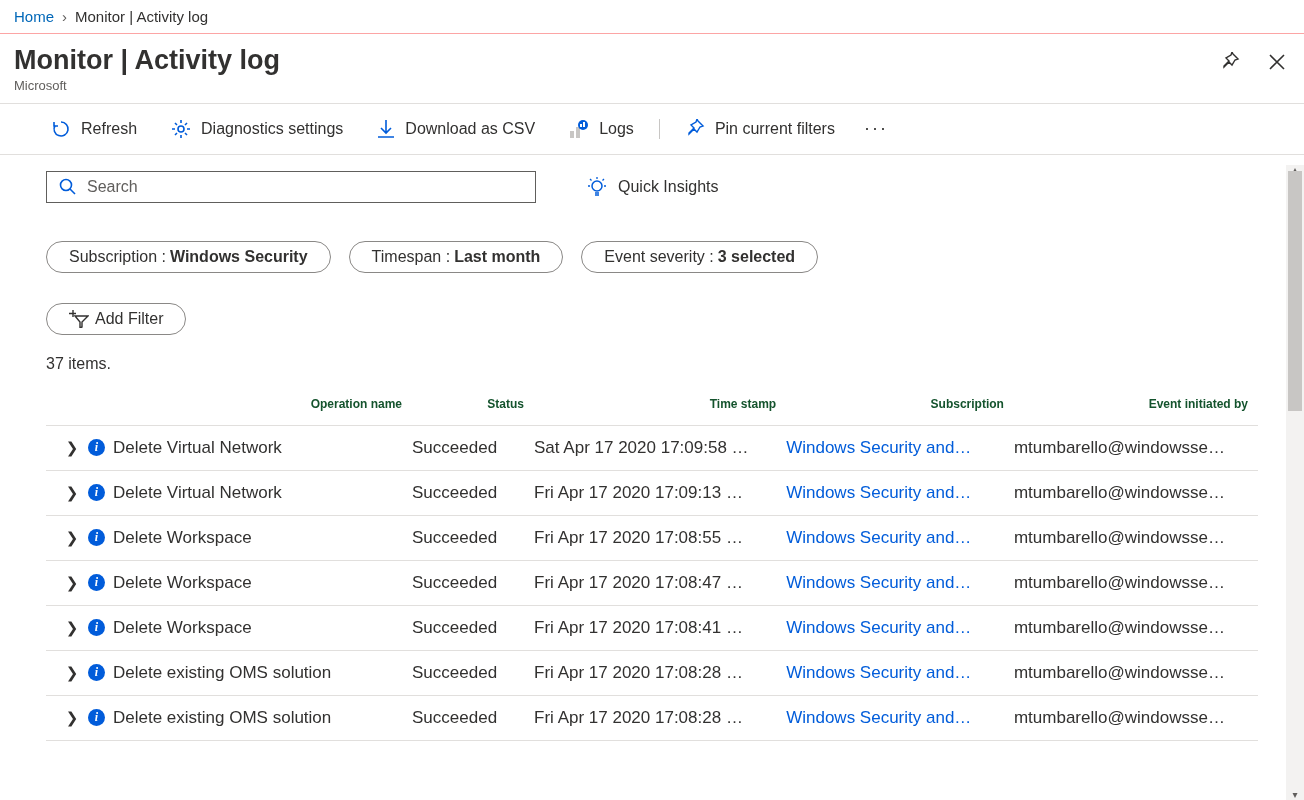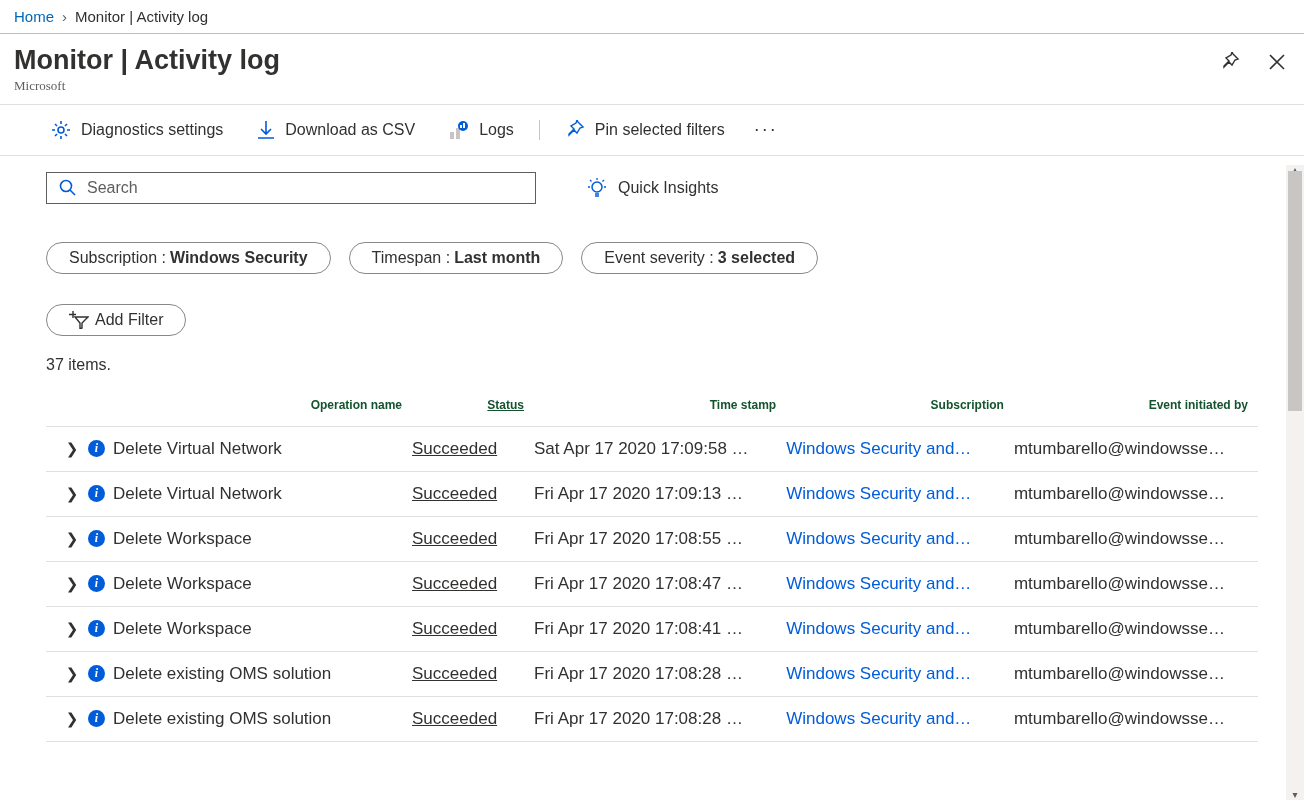--- a/index.html
+++ b/index.html
@@ -33,21 +33,20 @@
   .page-title {
     font-size: 27px;
     font-weight: 600;
     color: #323130;
     line-height: 1.1;
   }
   .page-subtitle {
     font-size: 13px;
     color: #605e5c;
     margin-top: 2px;
-    font-family: Liberation Serif, serif;
   }
   .header-actions {
     display: flex;
     gap: 20px;
     padding-top: 2px;
   }
   .header-actions button {
     background: none;
     border: none;
     cursor: pointer;
@@ -167,21 +166,21 @@
   .table td {
     padding: 12px 10px 12px 0;
     border-bottom: 1px solid #e1dfdd;
     font-size: 17px;
     color: #323130;
     white-space: nowrap;
     overflow: hidden;
     text-overflow: ellipsis;
   }
   .col-op { width: 360px; max-width:360px; padding-left: 18px !important; }
-  .col-status { width: 120px; text-decoration: underline; }
+  .col-status { width: 120px; }
   .col-time { width: 248px; max-width:248px; }
   .col-sub { width: 224px; max-width:224px; }
   .col-init { width: 240px; max-width:240px; }
   .op-cell {
     display: flex;
     align-items: center;
     gap: 8px;
   }
   .chevron {
     color: #323130;
@@ -254,20 +253,27 @@
     </button>
     <button title="Close">
       <svg width="18" height="18" viewBox="0 0 18 18">
           <path d="M2 2l14 14M16 2L2 16" stroke="#323130" stroke-width="1.6"></path>
         </svg>
     </button>
   </div>
 </div>
 
 <div class="toolbar">
+  <button class="toolbar-item">
+    <svg width="20" height="20" viewBox="0 0 20 20">
+        <path d="M10 3a7 7 0 1 1-6 3.5" fill="none" stroke="#015cda" stroke-width="1.6"></path>
+        <path d="M3 3v4h4" fill="none" stroke="#015cda" stroke-width="1.6"></path>
+      </svg>
+    <span>Refresh</span>
+  </button>
   <button class="toolbar-item">
     <svg width="20" height="20" viewBox="0 0 20 20">
         <circle cx="10" cy="10" r="3" fill="none" stroke="#015cda" stroke-width="1.6"></circle>
         <path d="M10 1v3M10 16v3M1 10h3M16 10h3M4 4l2 2M14 14l2 2M16 4l-2 2M6 14l-2 2" stroke="#015cda" stroke-width="1.6"></path>
       </svg>
     <span>Diagnostics settings</span>
   </button>
   <button class="toolbar-item">
     <svg width="18" height="20" viewBox="0 0 18 20">
         <path d="M9 1v12M4 9l5 5 5-5M1 18h16" fill="none" stroke="#015cda" stroke-width="1.6"></path>
@@ -282,21 +288,21 @@
         <rect x="11" y="5" width="2" height="3" fill="#fff"></rect>
         <rect x="14" y="3" width="2" height="5" fill="#fff"></rect>
       </svg>
     <span>Logs</span>
   </button>
   <div class="toolbar-sep"></div>
   <button class="toolbar-item">
     <svg width="20" height="20" viewBox="0 0 20 20">
         <path d="M13 2l5 5-3 1-3 5-3-3-5 5v-1l5-5-3-3 5-3 1-3z" fill="none" stroke="#015cda" stroke-width="1.4"></path>
       </svg>
-    <span>Pin selected filters</span>
+    <span>Pin current filters</span>
   </button>
   <div class="toolbar-more">···</div>
 </div>
 
 <div class="content">
 
   <div class="search-row">
     <div class="search-box">
       <svg width="18" height="18" viewBox="0 0 18 18">
           <circle cx="7" cy="7" r="5.5" fill="none" stroke="#015cda" stroke-width="1.6"></circle>

